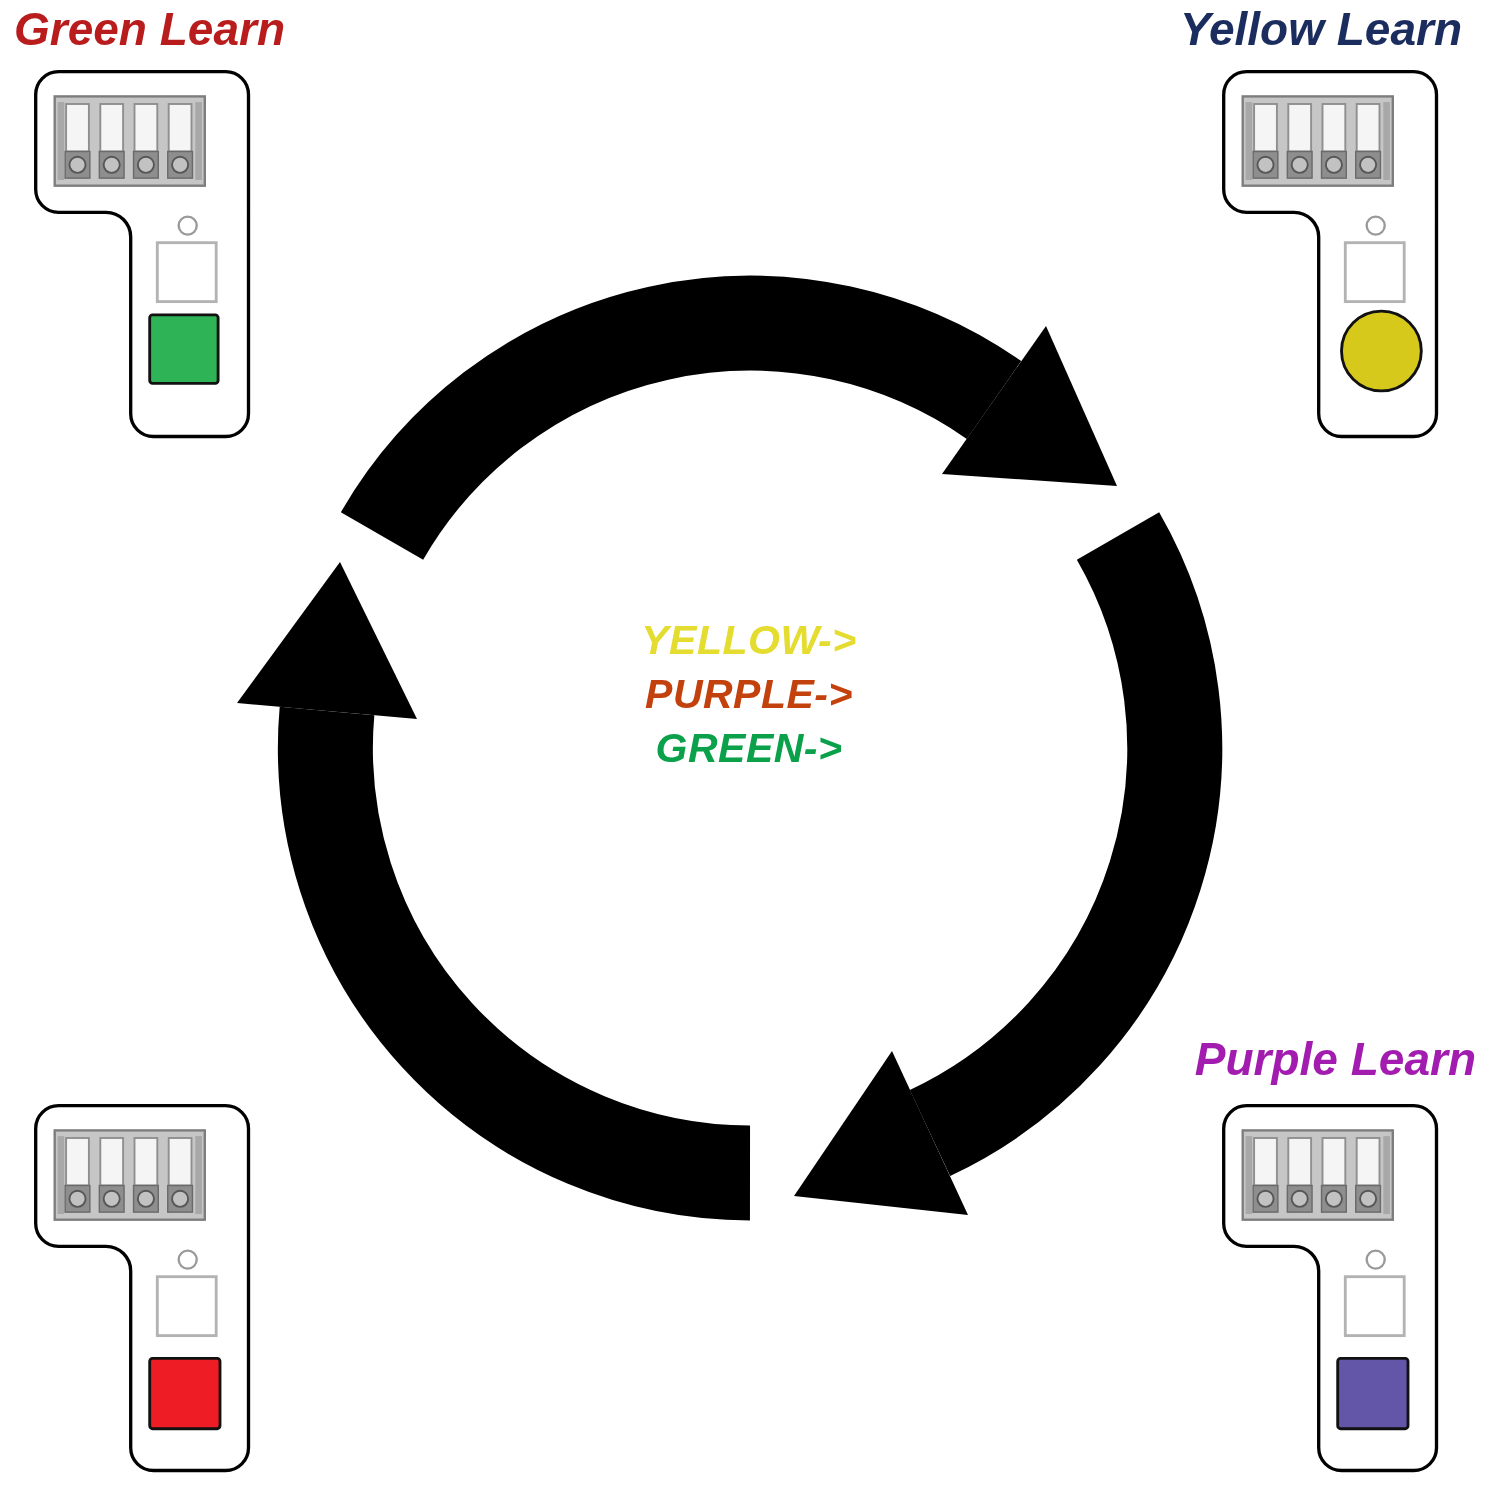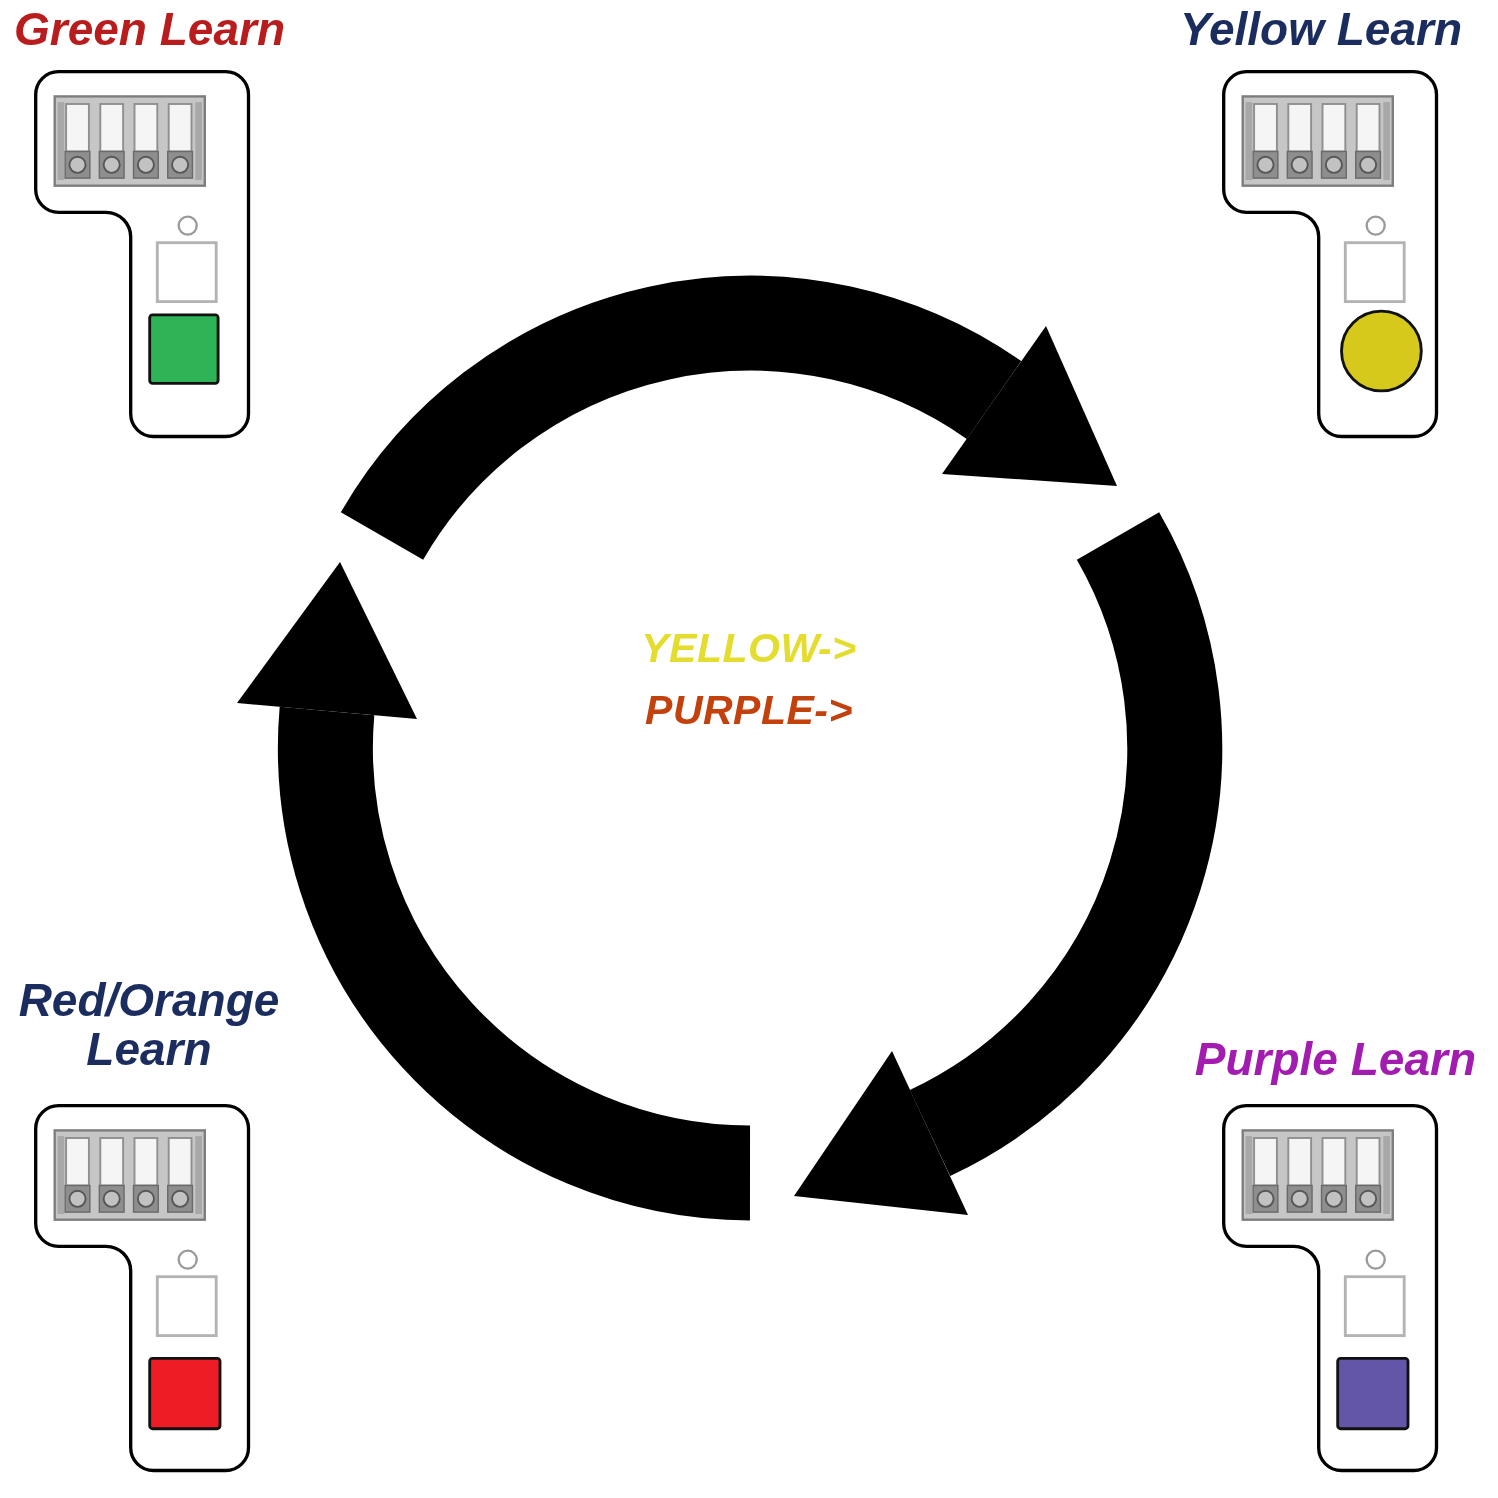--- a/index.html
+++ b/index.html
@@ -10,21 +10,21 @@
   }
   .cycle-svg { position:absolute; left:0; top:0; }
   .cycle-arc { fill:none; stroke:currentColor; stroke-width:95; }
   .cycle-head { fill:currentColor; stroke:none; }
 
   .center-text {
     position:absolute; left:299px; top:610px; width:900px;
     text-align:center; font-style:italic; font-weight:bold;
   }
   .center-title { font-size:52px; letter-spacing:1px; }
-  .center-line  { font-size:41px; margin-top:15px; letter-spacing:0.5px; }
+  .center-line  { font-size:41px; margin-top:7px; letter-spacing:0.5px; }
 
   .device-label {
     position:absolute; font-style:italic; font-weight:bold;
     font-size:46px; white-space:nowrap;
   }
   .lbl-tl { left:14px;  top:2px; }
   .lbl-tr { right:36px; top:2px; }
   .lbl-bl { left:8px;   top:976px; width:282px; text-align:center; white-space:normal; line-height:1.06; }
   .lbl-br { right:22px; top:1032px; }
 
@@ -60,28 +60,27 @@
     </g>
   </svg>
 
   <div class="center-text">
     <div class="center-line">
       <span style="color: rgb(228, 220, 46);">YELLOW-&gt;</span>
     </div>
     <div class="center-line">
       <span style="color: #c2410c; text-align: right;">PURPLE-&gt;</span>
     </div>
+    <div class="center-line">
+      <span style="color: rgb(11, 161, 75);">GREEN-&gt;</span>
+    </div>
   </div>
 
   <div class="device-label lbl-tl" style="color: #b91c1c;">Green Learn</div>
   <div class="device-label lbl-tr" style="color: rgb(27, 45, 94);">Yellow Learn</div>
-  <div class="device-label lbl-bl" style="color: rgb(27, 45, 94);">
-    <div>Red/Orange</div>
-    <div>Learn</div>
-  </div>
   <div class="device-label lbl-br" style="color: #a21caf;">Purple Learn</div>
 
   <div class="device dev-tl">
     <svg width="228" height="388" viewBox="0 0 240 400">
       <path class="outline" d="M 30 6 H 206 A 24 24 0 0 1 230 30 V 366 A 24 24 0 0 1 206 390 H 130 A 24 24 0 0 1 106 366 V 180 A 26 26 0 0 0 80 154 H 30 A 24 24 0 0 1 6 130 V 30 A 24 24 0 0 1 30 6 Z"></path>
       <g transform="translate(26,32)">
         <rect class="tb-outer" width="158" height="94"></rect>
         <rect class="tb-edge" x="3" y="6" width="7" height="82"></rect>
         <rect class="tb-edge" x="148" y="6" width="7" height="82"></rect>
         <rect class="tb-slot" x="12" y="8" width="24" height="50"></rect>

